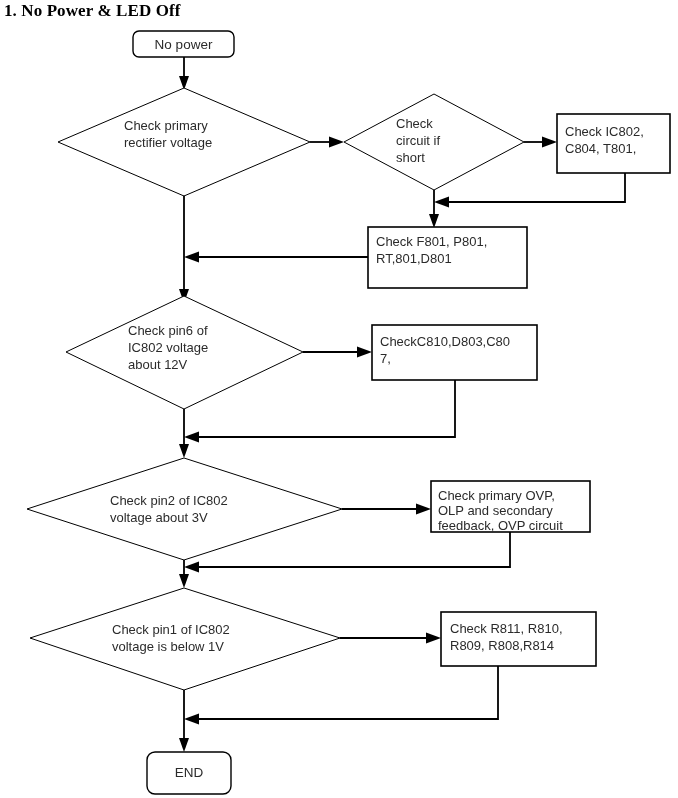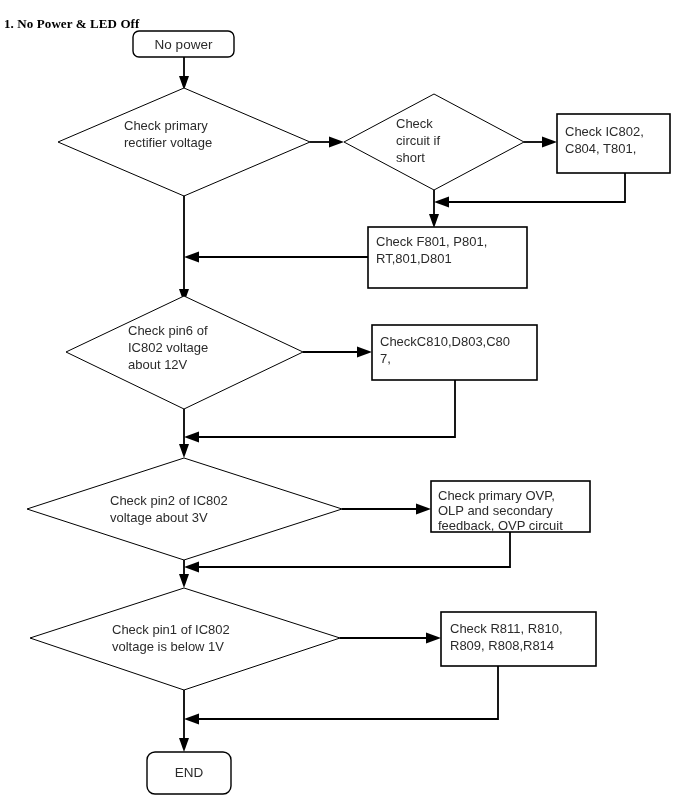--- a/index.html
+++ b/index.html
@@ -13,25 +13,24 @@
     position: relative;
     font-family: "Liberation Sans", sans-serif;
     overflow: hidden;
   }
   #page-title {
     position: absolute;
     left: 4px;
     top: 1px;
     font-family: "Liberation Serif", serif;
     font-weight: bold;
-    font-size: 13px;
+    font-size: 17px;
     color: #000000;
     letter-spacing: 0.1px;
     white-space: nowrap;
-    margin-top: 15px;
   }
   #flow-canvas {
     position: absolute;
     left: 0;
     top: 0;
     width: 678px;
     height: 798px;
   }
   .shape-outline {
     fill: #ffffff;

